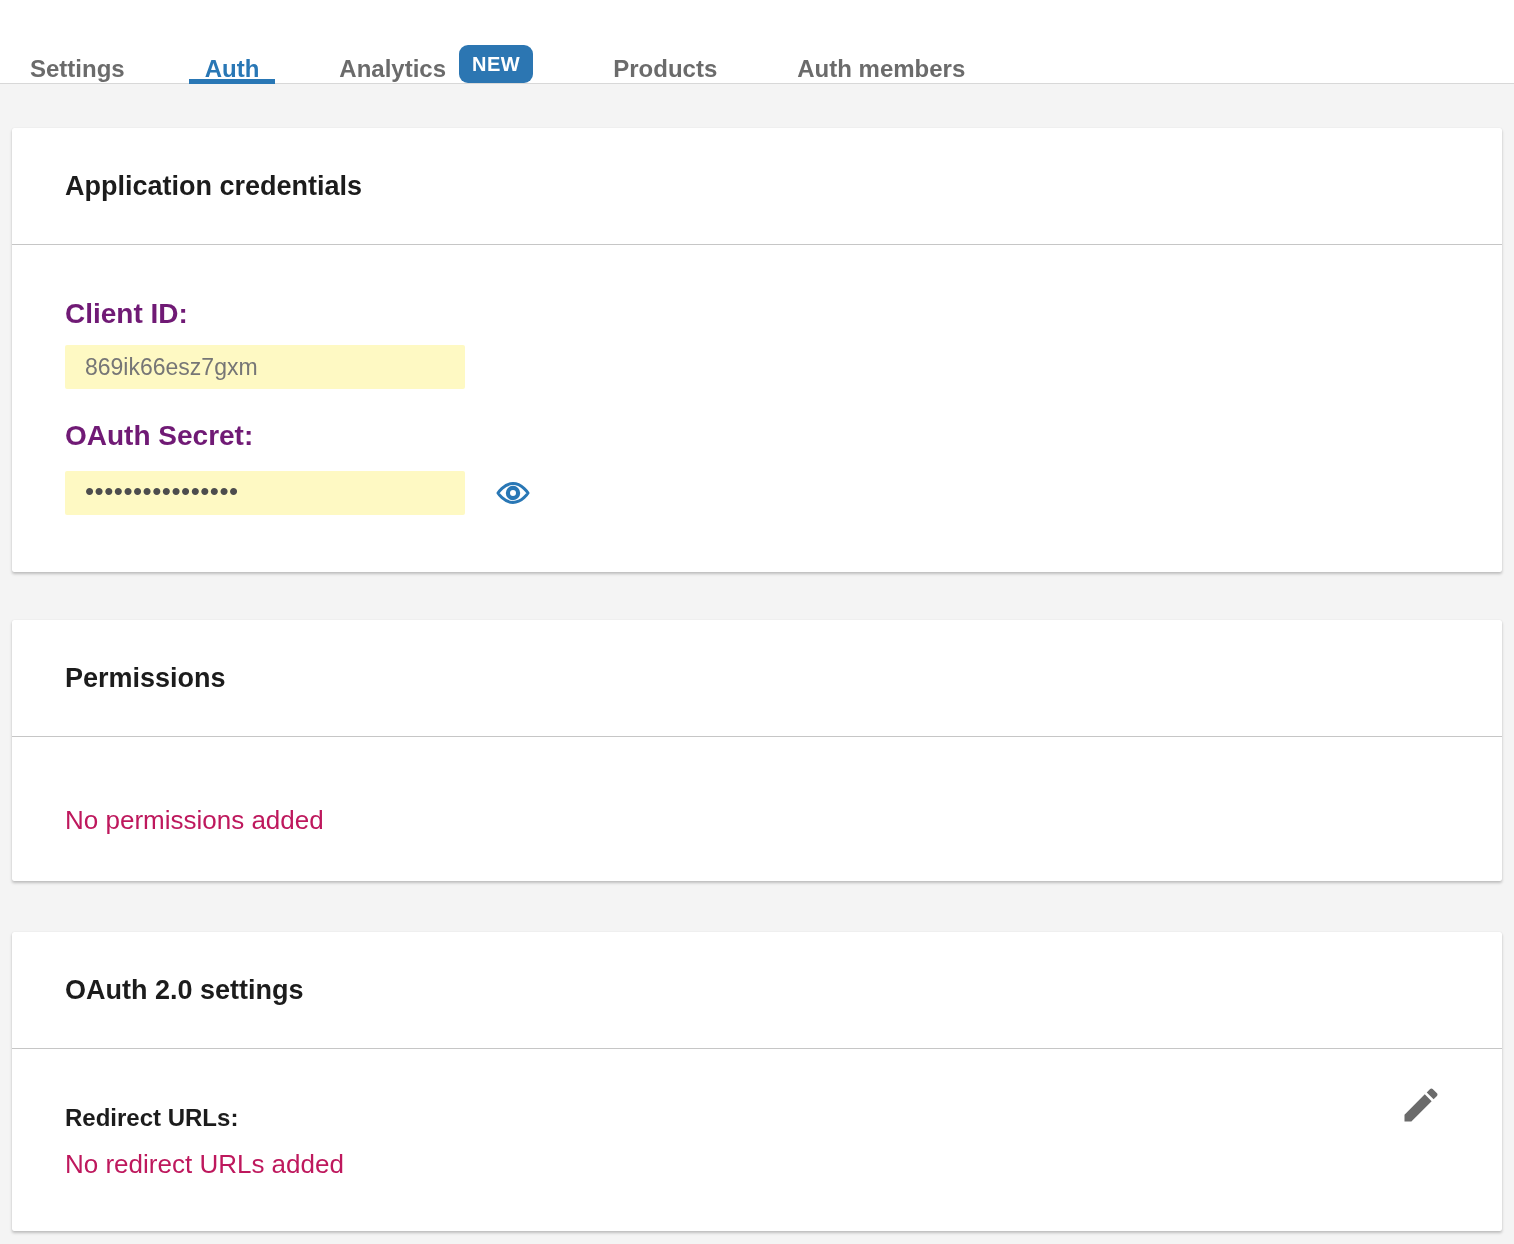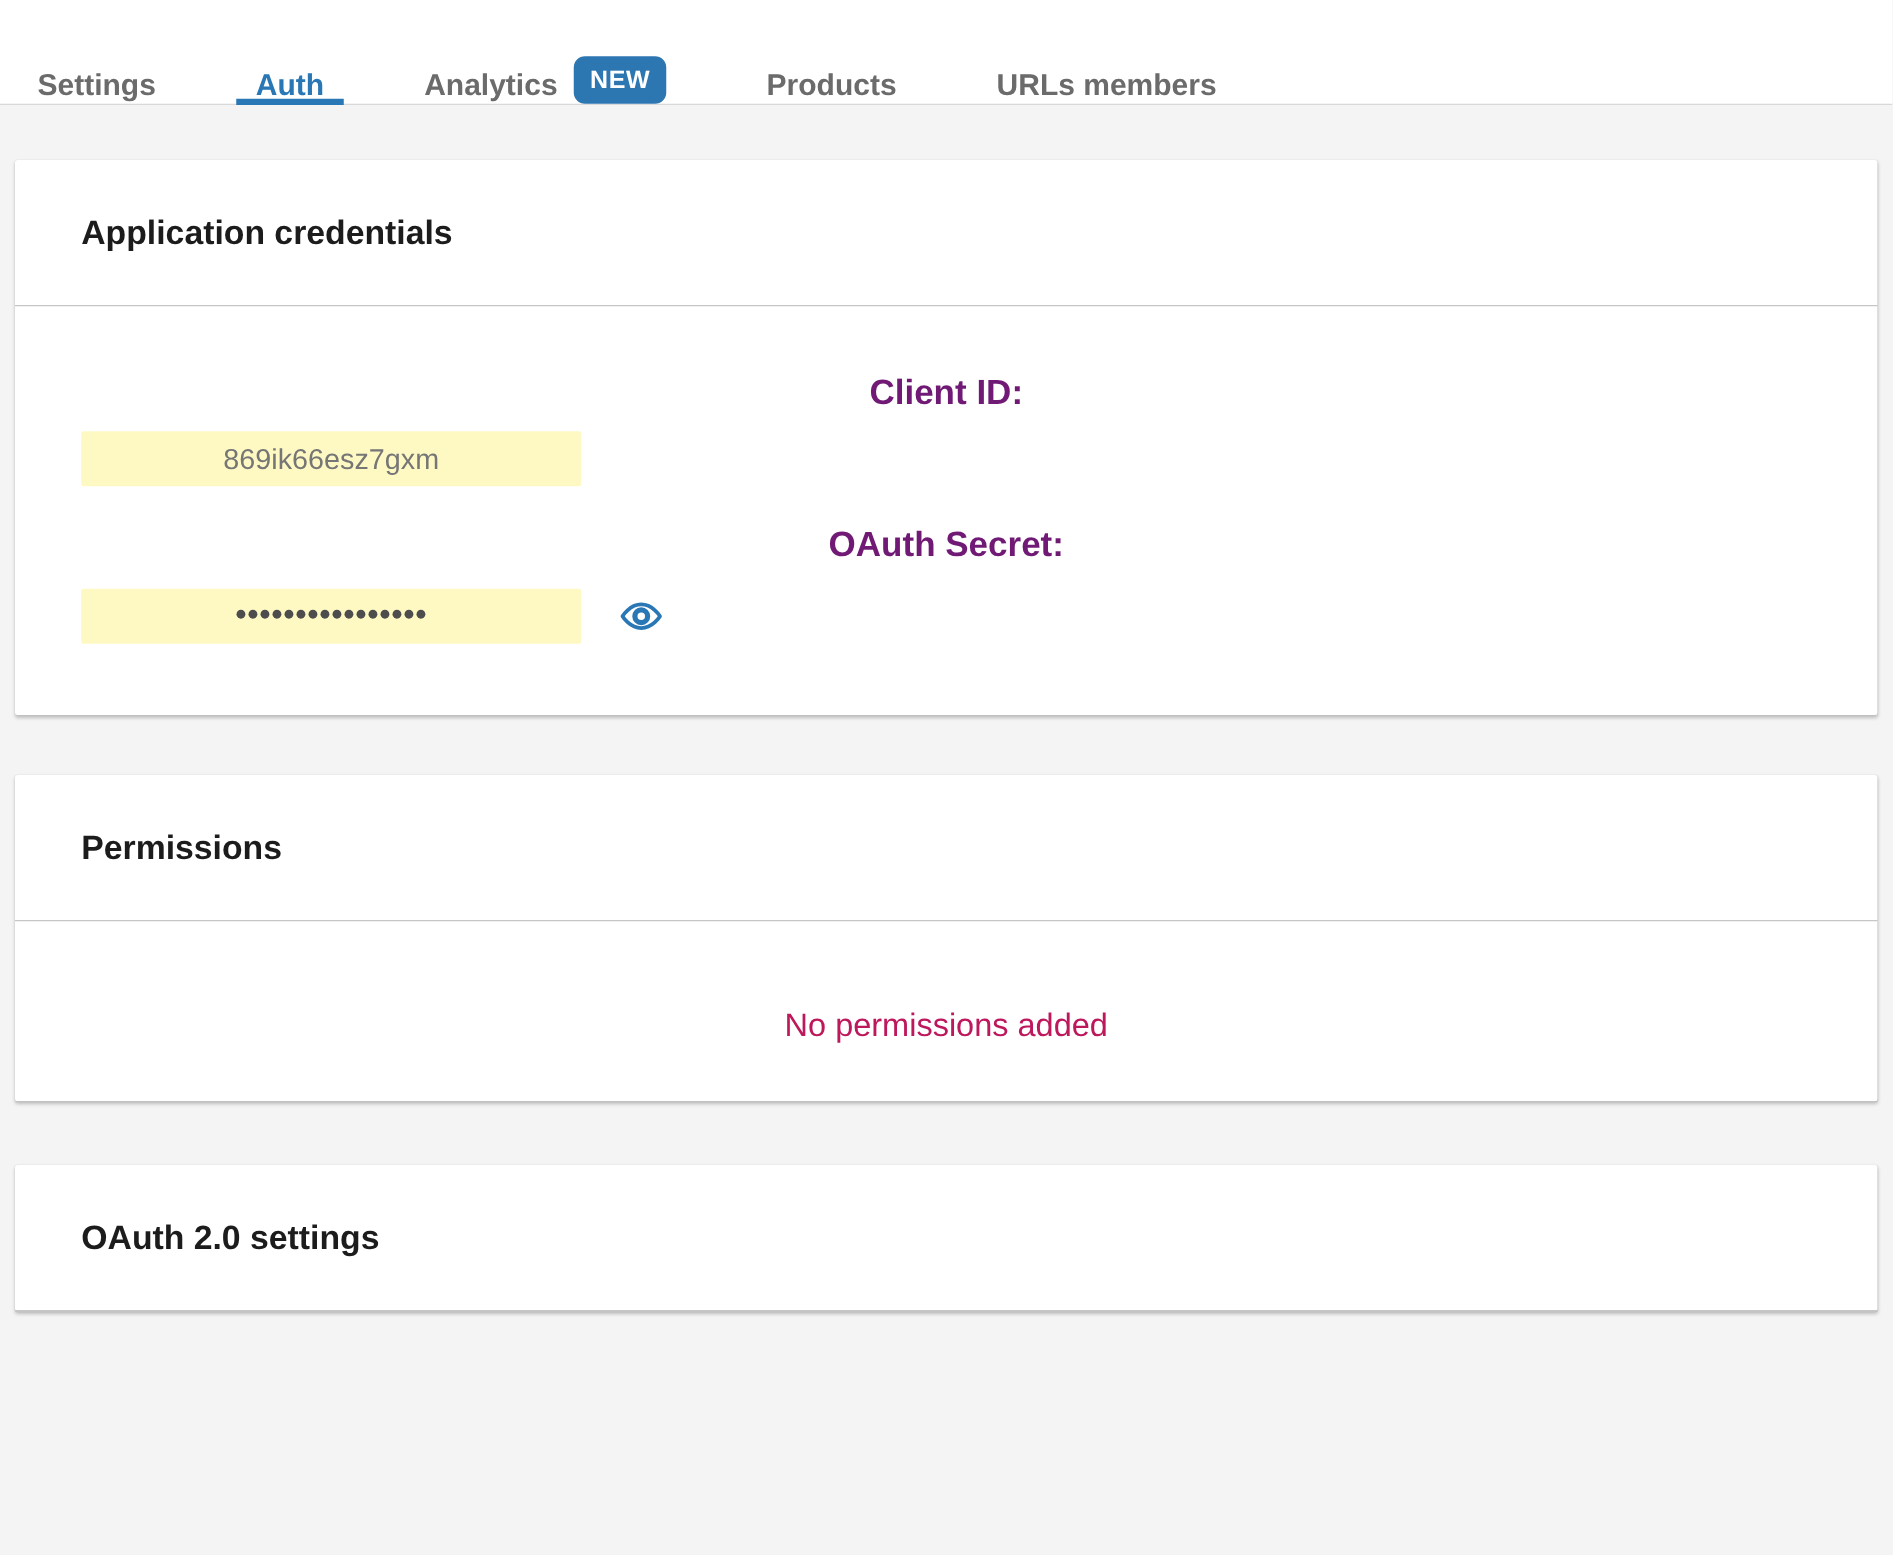--- a/index.html
+++ b/index.html
@@ -51,21 +51,20 @@
     border-radius: 9px;
     letter-spacing: 0.5px;
   }
 
   
   .card {
     margin: 0 12px;
     background: #ffffff;
     border-radius: 2px;
     box-shadow: 0 2px 3px rgba(0,0,0,0.22), 0 0 1px rgba(0,0,0,0.12);
-    text-align: center;
   }
   .card-header {
     height: 117px;
     display: flex;
     align-items: center;
     padding: 0 53px;
     border-bottom: 1px solid #c6c6c6;
   }
   .card-header h2 {
     font-size: 27px;
@@ -161,21 +160,21 @@
     <span>Auth</span>
   </div>
   <div class="tab">
     <span>Analytics</span>
     <span class="badge">NEW</span>
   </div>
   <div class="tab">
     <span>Products</span>
   </div>
   <div class="tab">
-    <span>URLs members</span>
+    <span>Auth members</span>
   </div>
 </nav>
 
 <section class="card card-credentials">
   <div class="card-header">
     <h2>Application credentials</h2>
   </div>
   <div class="cred-body">
     <div class="field-label">Client ID:</div>
     <div class="field-box gap-after-box">869ik66esz7gxm</div>
@@ -201,13 +200,24 @@
   </div>
   <div class="perm-body">
     <div class="empty-text">No permissions added</div>
   </div>
 </section>
 
 <section class="card card-oauth">
   <div class="card-header">
     <h2>OAuth 2.0 settings</h2>
   </div>
+  <div class="oauth-body">
+    <div class="oauth-label">Redirect URLs:</div>
+    <div class="empty-text">No redirect URLs added</div>
+    <button class="edit-btn">
+      <span style="display:flex;">
+        <svg width="44" height="44" viewBox="0 0 24 24" fill="#6b6b6b">
+          <path d="M3 17.25V21h3.75L17.81 9.94l-3.75-3.75L3 17.25zM20.71 7.04c.39-.39.39-1.02 0-1.41l-2.34-2.34a.9959.9959 0 0 0-1.41 0l-1.83 1.83 3.75 3.75 1.83-1.83z"></path>
+        </svg>
+      </span>
+    </button>
+  </div>
 </section>
 
 </body></html>

